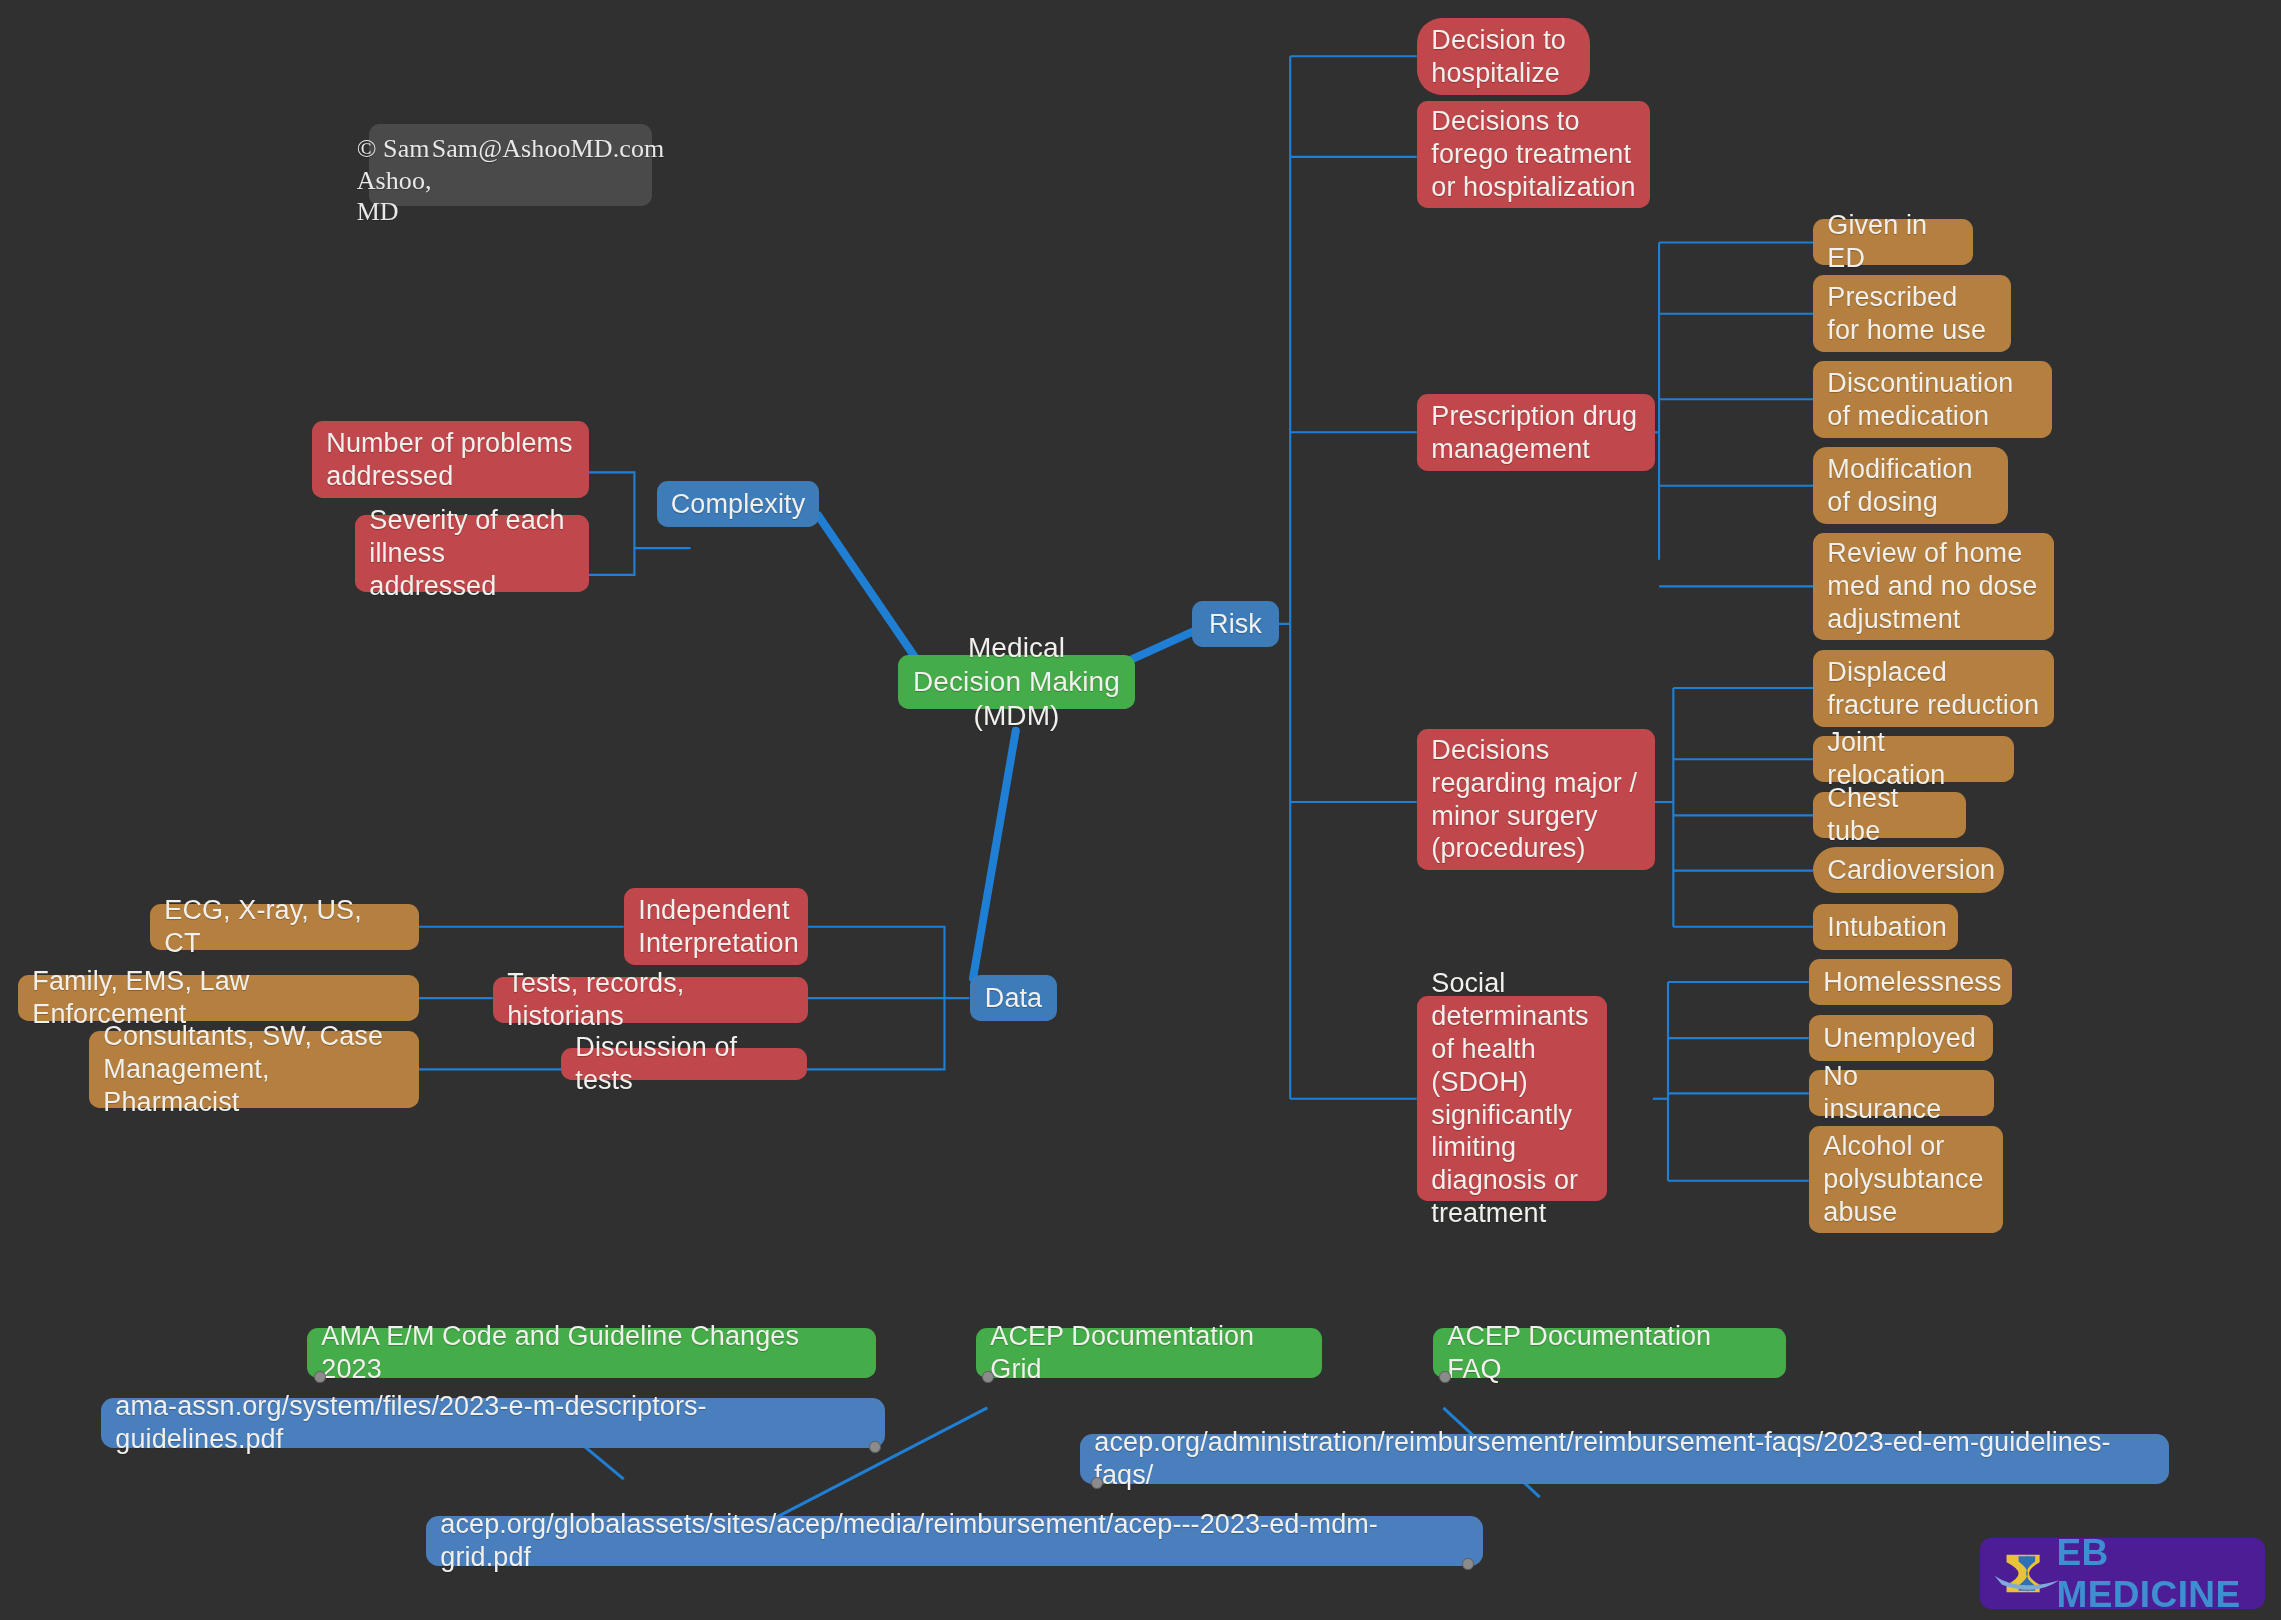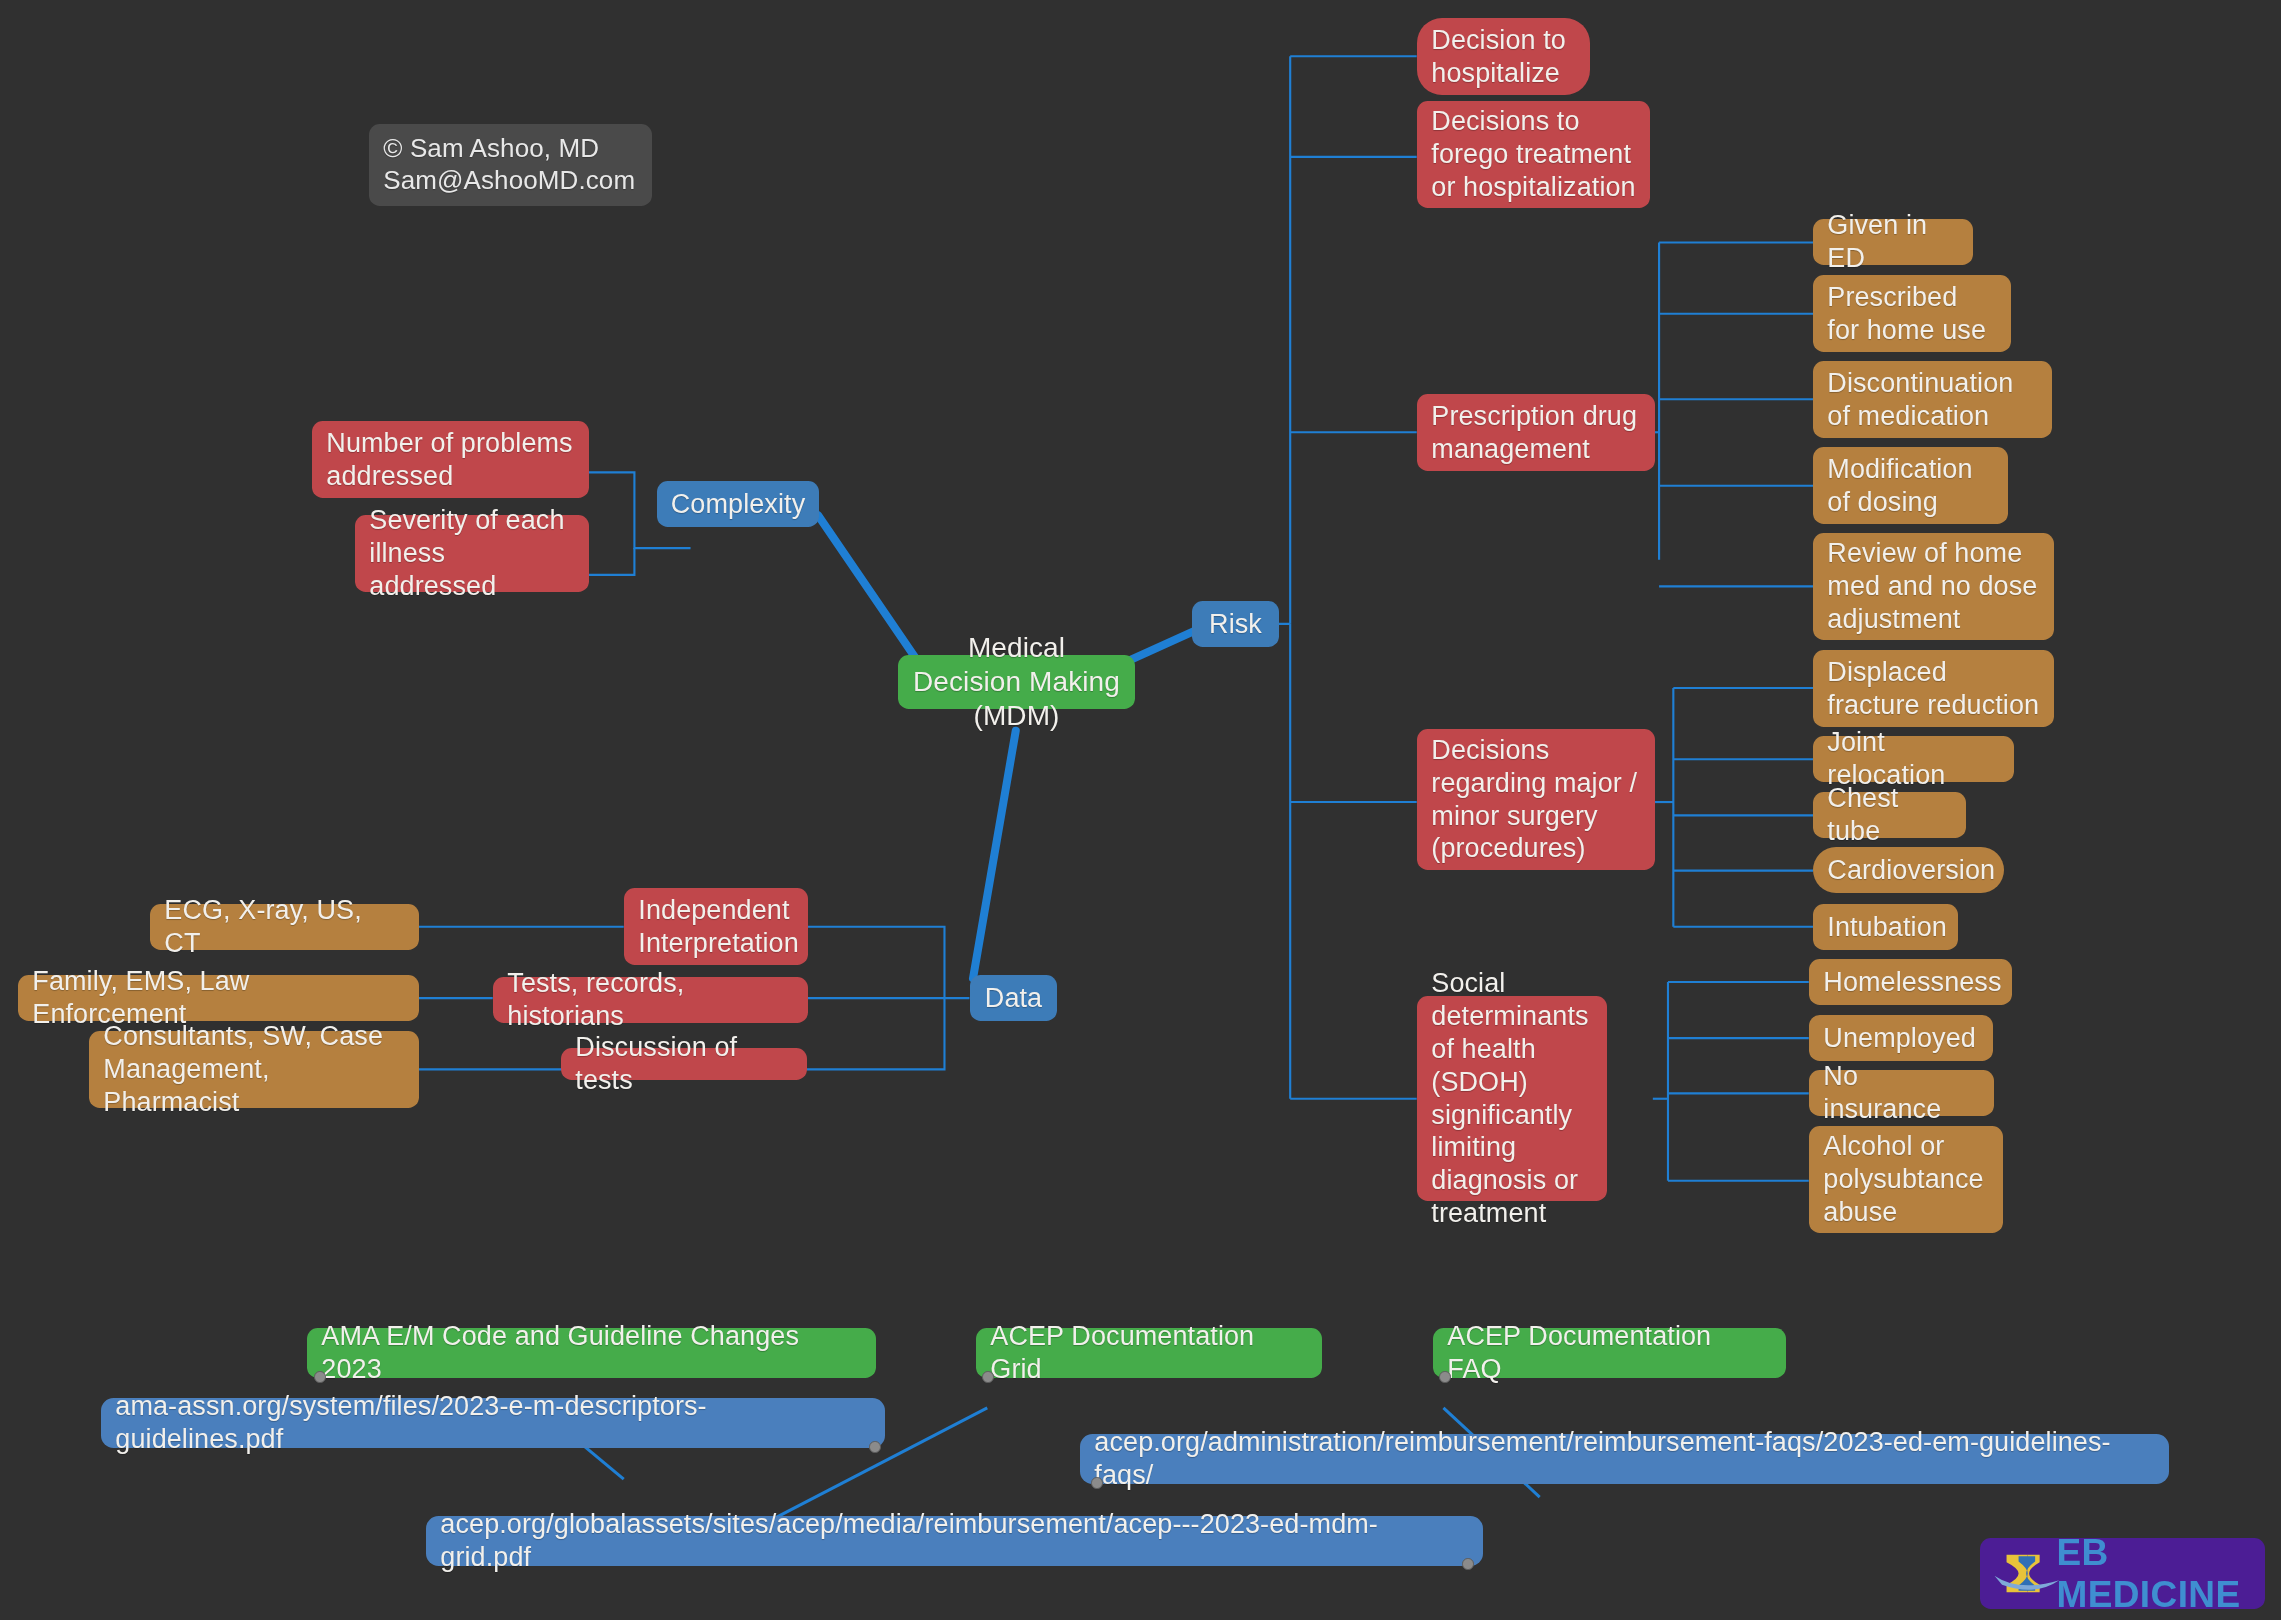--- a/index.html
+++ b/index.html
@@ -134,21 +134,21 @@
       <path d="M1140 820 L1092 1098" stroke-width="9" stroke-linecap="round"></path>
     </g>
     <g stroke="#1f7fd4" fill="none" stroke-width="3.4">
 
       <path d="M604 1580 L700 1660"></path>
       <path d="M1108 1580 L790 1745"></path>
       <path d="M1620 1580 L1728 1680"></path>
     </g>
   </svg>
 
-  <div class="node n-note" style="left:369px; top:124px; width:283px; height:82px; flex-direction:column; align-items:flex-start; justify-content:center; font-size:26px;">
+  <div class="node n-note" style="left:369px; top:124px; width:283px; height:82px; flex-direction:row; align-items:flex-start; justify-content:center; font-size:26px;font-family:Liberation Serif, serif;">
     <span>© Sam Ashoo, MD</span>
     <span>Sam@AshooMD.com</span>
   </div>
 
   <div class="node n-green" style="left:898px; top:655px; width:237px; height:54px; justify-content:center; text-align:center; font-size:28px;">Medical Decision Making (MDM)</div>
 
   <div class="node n-blue" style="left:657px; top:481px; width:162px; height:46px; justify-content:center; font-size:27px;">Complexity</div>
   <div class="node n-red" style="left:312px; top:421px; width:277px; height:77px;">Number of problems addressed</div>
   <div class="node n-red" style="left:355px; top:515px; width:234px; height:77px;">Severity of each illness addressed</div>
 
@@ -166,21 +166,21 @@
 
   <div class="node n-red" style="left:1417px; top:18px; width:173px; height:77px;border-radius:25px;">Decision to hospitalize</div>
   <div class="node n-red" style="left:1417px; top:101px; width:233px; height:107px;">Decisions to forego treatment or hospitalization</div>
   <div class="node n-red" style="left:1417px; top:394px; width:238px; height:77px;">Prescription drug management</div>
   <div class="node n-red" style="left:1417px; top:729px; width:238px; height:141px;">Decisions regarding major / minor surgery (procedures)</div>
   <div class="node n-red" style="left:1417px; top:996px; width:190px; height:205px;">Social determinants of health (SDOH) significantly limiting diagnosis or treatment</div>
 
   <div class="node n-orange" style="left:1813px; top:219px; width:160px; height:46px;">Given in ED</div>
   <div class="node n-orange" style="left:1813px; top:275px; width:198px; height:77px;">Prescribed for home use</div>
   <div class="node n-orange" style="left:1813px; top:361px; width:239px; height:77px;">Discontinuation of medication</div>
-  <div class="node n-orange" style="left:1813px; top:447px; width:195px; height:77px;">Modification of dosing</div>
+  <div class="node n-orange" style="left:1813px; top:447px; width:195px; height:77px;border-radius:14px;">Modification of dosing</div>
   <div class="node n-orange" style="left:1813px; top:533px; width:241px; height:107px;">Review of home med and no dose adjustment</div>
 
   <div class="node n-orange" style="left:1813px; top:650px; width:241px; height:77px;">Displaced fracture reduction</div>
   <div class="node n-orange" style="left:1813px; top:736px; width:201px; height:46px;">Joint relocation</div>
   <div class="node n-orange" style="left:1813px; top:792px; width:153px; height:46px;">Chest tube</div>
   <div class="node n-orange" style="left:1813px; top:847px; width:191px; height:46px;border-radius:23px;">Cardioversion</div>
   <div class="node n-orange" style="left:1813px; top:904px; width:145px; height:46px;">Intubation</div>
 
   <div class="node n-orange" style="left:1809px; top:959px; width:203px; height:46px;">Homelessness</div>
   <div class="node n-orange" style="left:1809px; top:1015px; width:184px; height:46px;">Unemployed</div>

